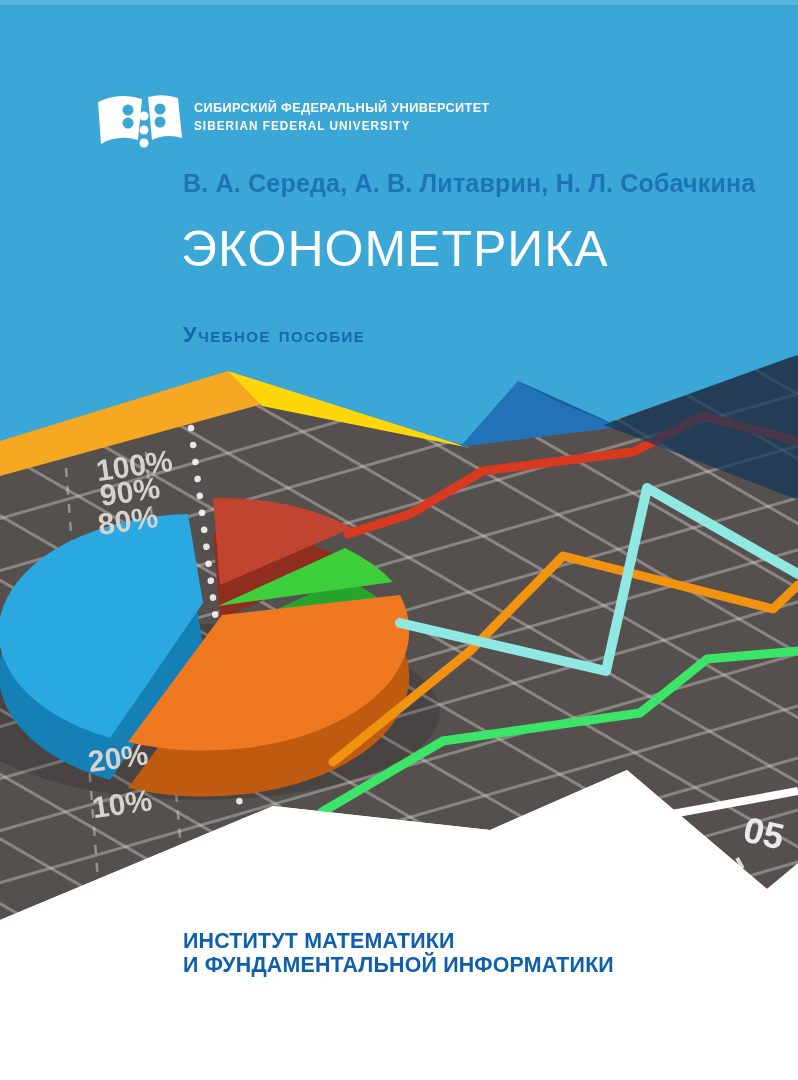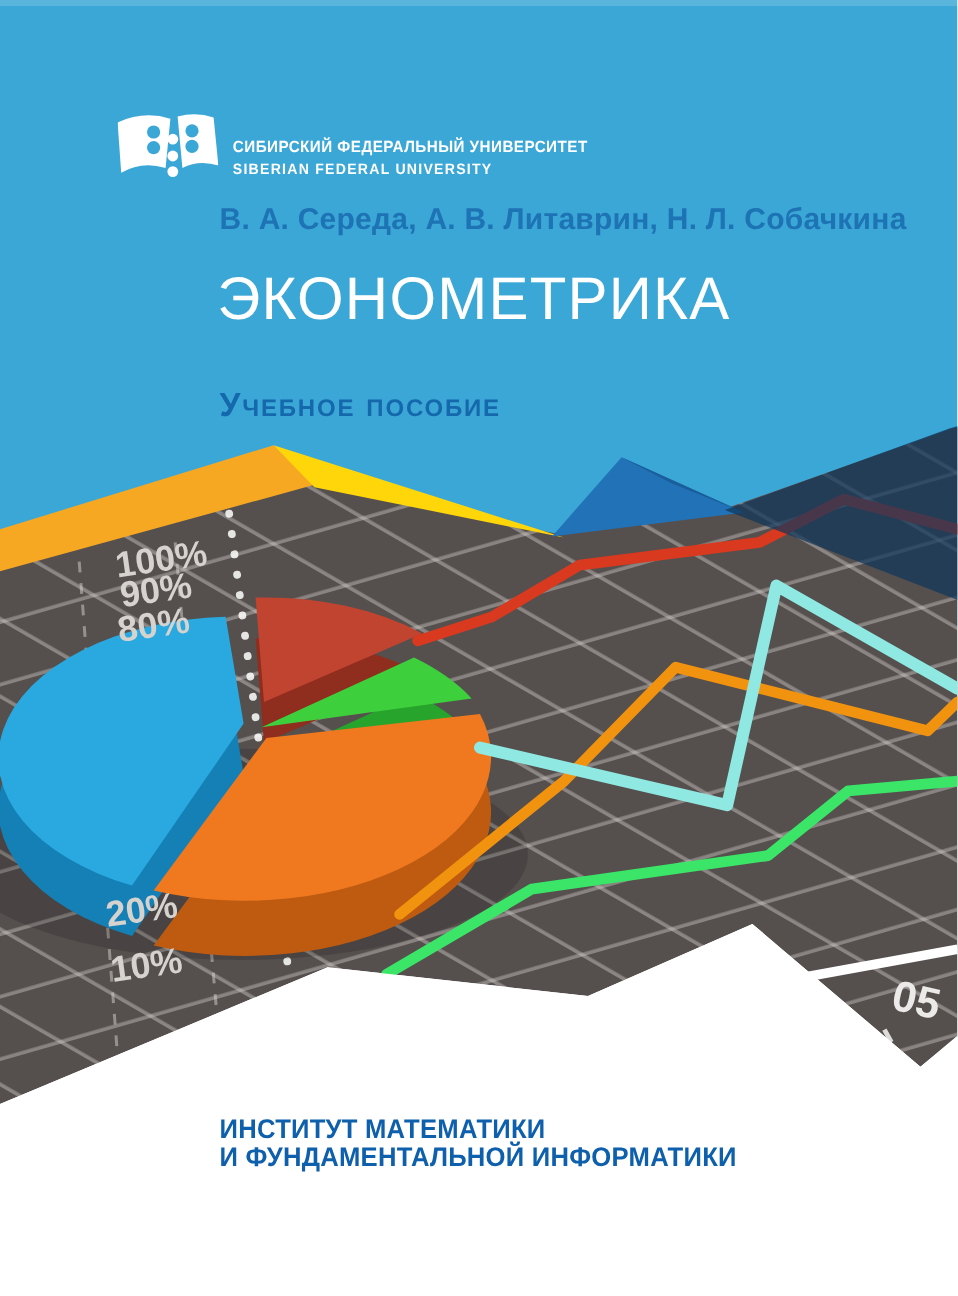--- a/index.html
+++ b/index.html
@@ -2,29 +2,29 @@
 <html><head>
 <meta charset="utf-8">
 <style>
   html,body{margin:0;padding:0;background:#ffffff;}
   .cover{
     position:relative;width:798px;height:1080px;overflow:hidden;
     background:#ffffff;font-family:"Liberation Sans",sans-serif;
   }
   .scene{position:absolute;left:0;top:0;}
   .hdr{position:absolute;z-index:5;}
-  .logo-row{left:98px;top:90px;display:flex;align-items:flex-end;}
+  .logo-row{left:98px;top:90px;display:flex;align-items:flex-start;}
   .logo-flag{width:84px;height:58px;flex:0 0 auto;}
   .uni-text{margin-left:12px;margin-top:10px;color:#ffffff;
             transform:scaleX(.94);transform-origin:left top;}
   .uni-ru{font-size:13.5px;font-weight:bold;letter-spacing:.4px;white-space:nowrap;}
   .uni-en{font-size:12.5px;font-weight:bold;letter-spacing:1.1px;margin-top:4px;white-space:nowrap;}
   .authors{left:183px;top:169px;color:#1d73b4;font-size:25px;font-weight:bold;letter-spacing:.2px;}
   .title{left:181px;top:220px;color:#ffffff;font-size:50px;font-weight:400;letter-spacing:1px;}
-  .subtitle{left:183px;top:322px;color:#1668ad;font-size:28px;font-weight:bold;
+  .subtitle{left:183px;top:322px;color:#1668ad;font-size:22px;font-weight:bold;
             font-variant:small-caps;letter-spacing:1.5px;}
   .institute{left:183px;top:929px;color:#0e60ac;font-size:22.5px;font-weight:bold;
              line-height:24px;letter-spacing:.2px;transform:scaleX(.95);transform-origin:left top;}
   .pct{font-weight:bold;font-size:30px;fill:#d6d2ce;}
   .axis05{font-weight:bold;font-size:36px;fill:#eceae8;}
 </style>
 </head>
 <body>
 
 <div class="cover">

